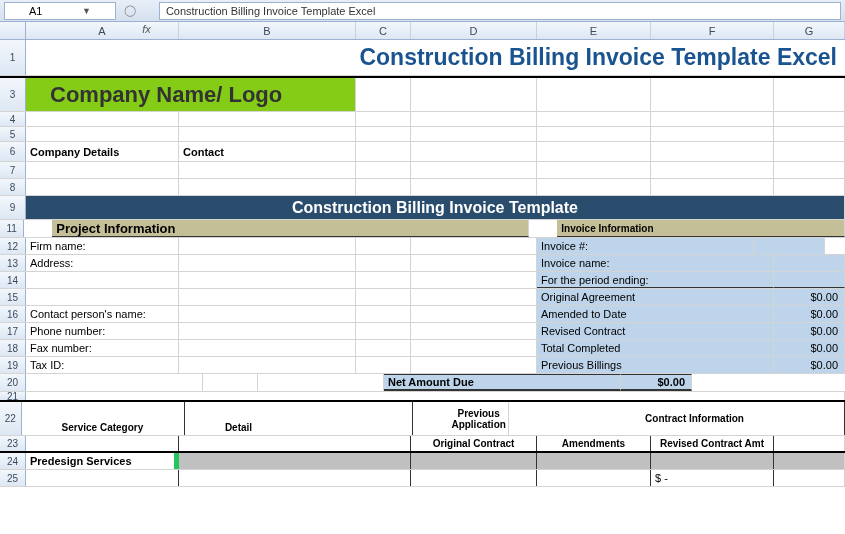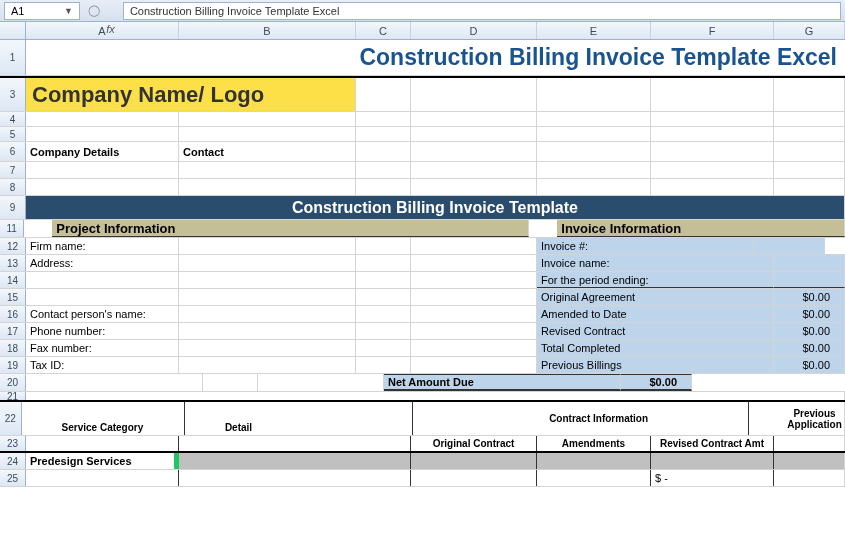--- a/index.html
+++ b/index.html
@@ -14,25 +14,25 @@
 }
 .formula-bar {
   height: 22px;
   background: linear-gradient(#e8eef7, #d5e0ee);
   border-bottom: 1px solid #9db2d1;
   display: flex;
   align-items: center;
   padding: 0 4px;
 }
 .name-box {
-  width: 76px;
+  width: 112px;
   background: #fff;
   border: 1px solid #9db2d1;
   height: 18px;
-  padding: 0 6px;
+  padding: 0 24px;
   display: flex;
   align-items: center;
   justify-content: space-between;
   font-size: 11px;
 }
 .name-box .dd { color: #555; font-size: 9px; }
 .fx-icons {
   display: flex;
   align-items: center;
   gap: 6px;
@@ -110,43 +110,43 @@
 
 .title-text {
   color: #1a5490;
   font-weight: bold;
   font-size: 23px;
   text-align: right;
   flex: 1;
   padding-right: 4px;
 }
 .company-logo {
-  background: #fde047;
+  background: #84cc16;
   font-family: Arial Black, Arial, sans-serif;
   font-size: 22px;
   font-weight: 900;
   color: #333;
-  padding-left: 6px;
+  padding-left: 24px;
 }
 .bold { font-weight: bold; }
 .banner {
   background: #2a4d6e;
   color: #fff;
   font-weight: bold;
   font-size: 16px;
   justify-content: center;
 }
 .section-hdr {
   background: #c5bf97;
   font-weight: bold;
   border-bottom: 1px solid #333 !important;
   margin-left: 28px;
 }
 .blue-cell { background: #bdd4ea; }
-.money { justify-content: flex-end; padding-right: 14px; }
+.money { justify-content: flex-end; padding-right: 6px; }
 .net-row { font-weight: bold; border-top: 1px solid #333; border-bottom: 2px solid #333 !important; }
 .thick-top { border-top: 2px solid #000; }
 .thick-bottom { border-bottom: 2px solid #000 !important; }
 .grey-cell { background: #c0c0c0; }
 .center { justify-content: center; text-align: center; }
 .small-bold { font-weight: bold; font-size: 10px; }
 .nb { border-right: none; }
 </style>
 </head>
 <body>
@@ -249,21 +249,21 @@
 </div>
 
 <div class="row r9">
   <div class="row-h">9</div>
   <div class="cell banner" style="width:819px">Construction Billing Invoice Template</div>
 </div>
 
 <div class="row" style="height:18px">
   <div class="row-h">11</div>
   <div class="cell section-hdr" style="width:511px;font-size:13px">Project Information</div>
-  <div class="cell section-hdr" style="width:308px;font-size:13px">Invoice Information</div>
+  <div class="cell section-hdr" style="width:308px;font-size:10px">Invoice Information</div>
 </div>
 
 <div class="row" style="height:17px">
   <div class="row-h">12</div>
   <div class="cell cA">Firm name:</div>
   <div class="cell cB"></div>
       <div class="cell cC"></div>
       <div class="cell cD"></div>
   <div class="cell blue-cell" style="width:217px">Invoice #:</div>
   <div class="cell cG blue-cell"></div>
@@ -350,22 +350,22 @@
 
 <div class="row thick-bottom" style="height:10px">
   <div class="row-h">21</div>
   <div class="cell" style="width:819px"></div>
 </div>
 
 <div class="row r22">
   <div class="row-h">22</div>
   <div class="cell cA small-bold" style="align-items:flex-end;border-right:1px solid #333">Service Category</div>
   <div class="cell small-bold" style="width:232px;align-items:flex-end;border-right:1px solid #333">Detail</div>
+  <div class="cell cG small-bold center" style="white-space:normal;text-align:center">Previous Application</div>
   <div class="cell small-bold center" style="width:363px;border-right:1px solid #333">Contract Information</div>
-  <div class="cell cG small-bold center" style="white-space:normal;text-align:center">Previous Application</div>
 </div>
 
 <div class="row thick-bottom" style="height:17px">
   <div class="row-h">23</div>
   <div class="cell cA" style="border-right:1px solid #333"></div>
   <div class="cell" style="width:232px;border-right:1px solid #333"></div>
   <div class="cell cD small-bold center" style="border-right:1px solid #333">Original Contract</div>
   <div class="cell cE small-bold center" style="border-right:1px solid #333">Amendments</div>
   <div class="cell cF small-bold center" style="border-right:1px solid #333">Revised Contract Amt</div>
   <div class="cell cG"></div>

